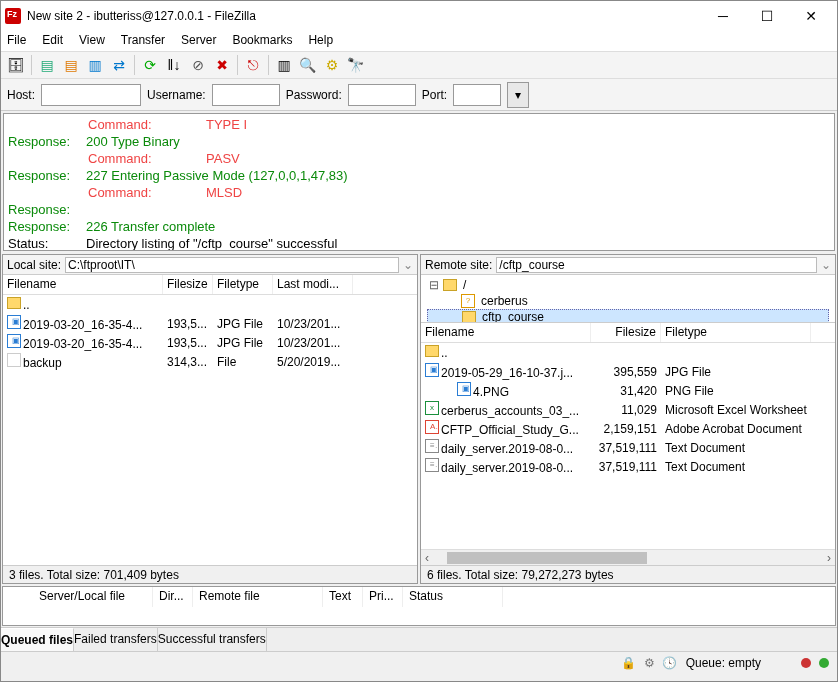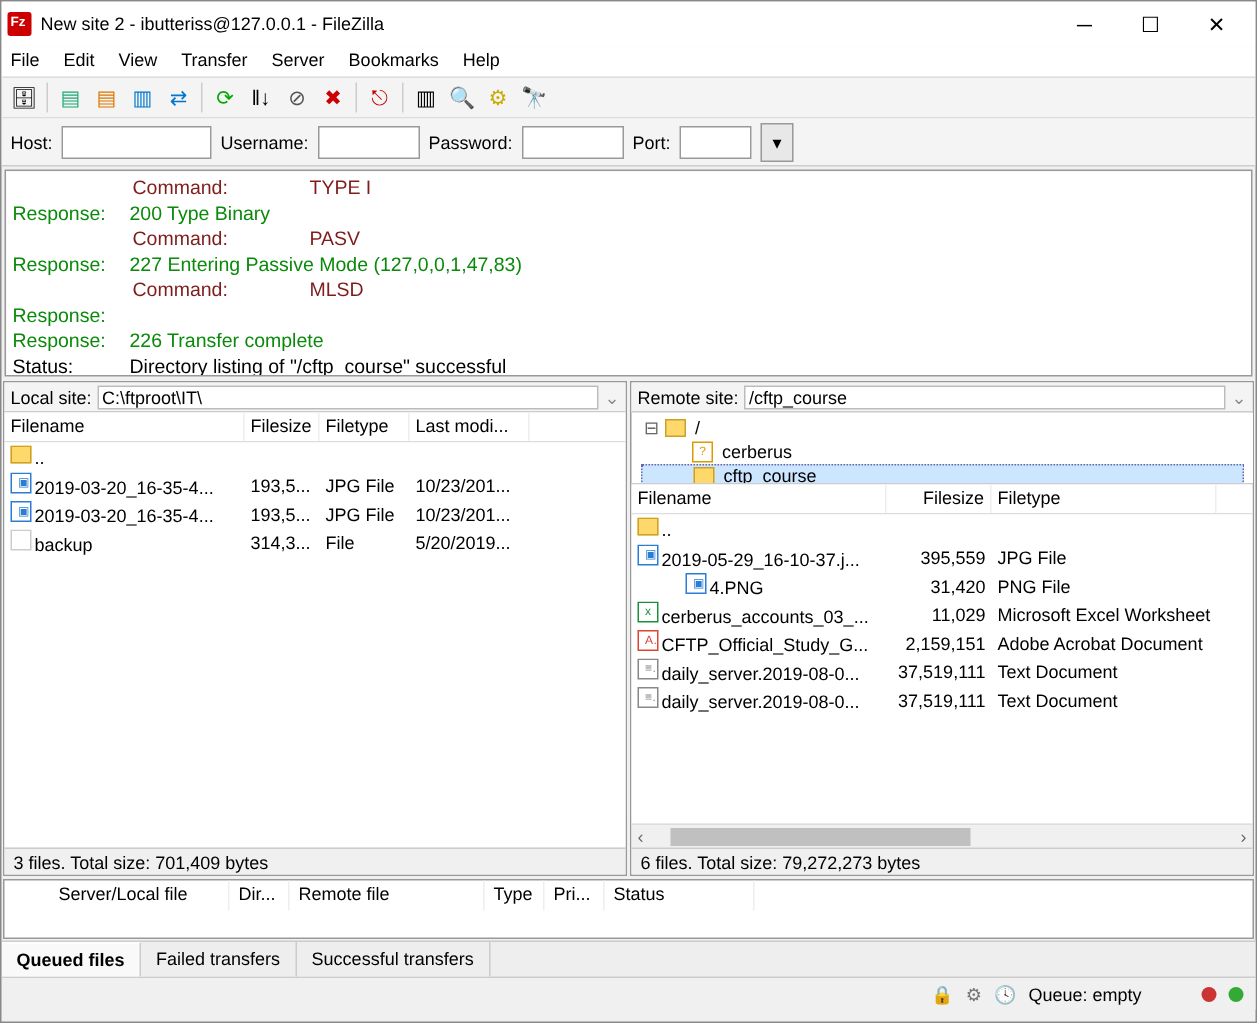--- a/index.html
+++ b/index.html
@@ -16,21 +16,21 @@
 .tbtn { width: 22px; height: 22px; display: flex; align-items: center; justify-content: center; font-size: 14px; border: 1px solid transparent; }
 .tsep { width: 1px; height: 20px; background: #ccc; margin: 0 2px; }
 .quickbar { height: 32px; background: #f4f4f4; border-bottom: 1px solid #ccc; display: flex; align-items: center; padding: 4px 6px; gap: 6px; }
 .quickbar label { font-size: 12px; }
 .quickbar input { border: 1px solid #999; height: 22px; padding: 0 4px; font-size: 12px; }
 .qcbtn { border: 2px solid #2d78c5; background: #e8f0f8; padding: 4px 10px; font-size: 12px; }
 .qcdrop { border: 1px solid #999; background: #e8e8e8; width: 22px; height: 26px; display: flex; align-items: center; justify-content: center; }
 .log { height: 138px; background: #fff; border: 1px solid #999; margin: 2px; overflow-y: auto; padding: 2px 4px; font-size: 13px; }
 .log .row { display: flex; line-height: 17px; }
 .log .lbl { width: 78px; }
-.log .teal { color: #7f1d1d; margin-left: 40px; }
+.log .teal { color: #ef4444; margin-left: 40px; }
 .log .green { color: #0a8a0a; }
 .log .black { color: #000; }
 .split { display: flex; height: 332px; }
 .pane { flex: 1; display: flex; flex-direction: column; border: 1px solid #999; margin: 1px; background: #fff; }
 .pathbar { display: flex; align-items: center; height: 20px; background: #f4f4f4; border-bottom: 1px solid #ccc; padding: 0 4px; gap: 4px; }
 .pathbar input { flex: 1; border: 1px solid #bbb; height: 16px; font-size: 12px; padding: 0 2px; }
 .tree { height: 48px; background: #fff; border-bottom: 1px solid #ccc; overflow: auto; padding: 2px 6px; font-size: 12px; }
 .treeitem { display: flex; align-items: center; height: 16px; gap: 4px; }
 .treeitem.sel { background: #cde6ff; border: 1px dotted #66a; }
 .listhdr { display: flex; height: 20px; background: #fff; border-bottom: 1px solid #ddd; font-size: 12px; }
@@ -39,21 +39,21 @@
 .frow { display: flex; height: 19px; align-items: center; }
 .frow span { padding: 0 4px; overflow: hidden; text-overflow: ellipsis; white-space: nowrap; }
 .fldicon { width: 14px; height: 12px; background: #ffd86b; border: 1px solid #c9a227; display: inline-block; margin-right: 2px; }
 .scroll { height: 16px; background: #f0f0f0; border-top: 1px solid #ddd; display: flex; align-items: center; }
 .thumb { height: 12px; background: #c0c0c0; margin-left: 14px; width: 200px; }
 .statusline { height: 18px; border-top: 1px solid #ccc; padding: 2px 6px; font-size: 12px; background: #f0f0f0; }
 .queue { height: 40px; border: 1px solid #999; margin: 1px; background: #fff; }
 .qhdr { display: flex; height: 20px; font-size: 12px; padding-left: 30px; }
 .qhdr span { padding: 2px 6px; border-right: 1px solid #eee; }
 .tabs { height: 24px; background: #eee; display: flex; border-top: 1px solid #ccc; }
-.tab { padding: 4px 10px; font-size: 12px; border-right: 1px solid #ccc; background: #eee; }
+.tab { padding: 4px 0; font-size: 12px; border-right: 1px solid #ccc; background: #eee; }
 .tab.active { background: #f9f9f9; font-weight: bold; border-top: 1px solid #fff; }
 .statusbar { height: 22px; background: #f0f0f0; display: flex; align-items: center; justify-content: flex-end; padding: 0 8px; gap: 8px; font-size: 12px; border-top: 1px solid #ccc; }
 .led { width: 10px; height: 10px; border-radius: 50%; display: inline-block; }
 .fic { width: 14px; height: 14px; display: inline-block; margin-right: 2px; border: 1px solid #888; background: #fff; font-size: 8px; text-align: center; line-height: 12px; }
 </style>
 </head>
 <body>
 
 <div class="titlebar">
   <div class="icon"></div>
@@ -256,21 +256,21 @@
       </div>
     <div class="statusline">6 files. Total size: 79,272,273 bytes</div>
   </div>
 </div>
 
 <div class="queue">
   <div class="qhdr">
     <span style="width:120px">Server/Local file</span>
     <span style="width:40px">Dir...</span>
     <span style="width:130px">Remote file</span>
-    <span style="width:40px">Type</span>
+    <span style="width:40px">Text</span>
     <span style="width:40px">Pri...</span>
     <span style="width:100px">Status</span>
   </div>
 </div>
 
 <div class="tabs">
   <div class="tab active">Queued files</div>
   <div class="tab">Failed transfers</div>
   <div class="tab">Successful transfers</div>
 </div>

